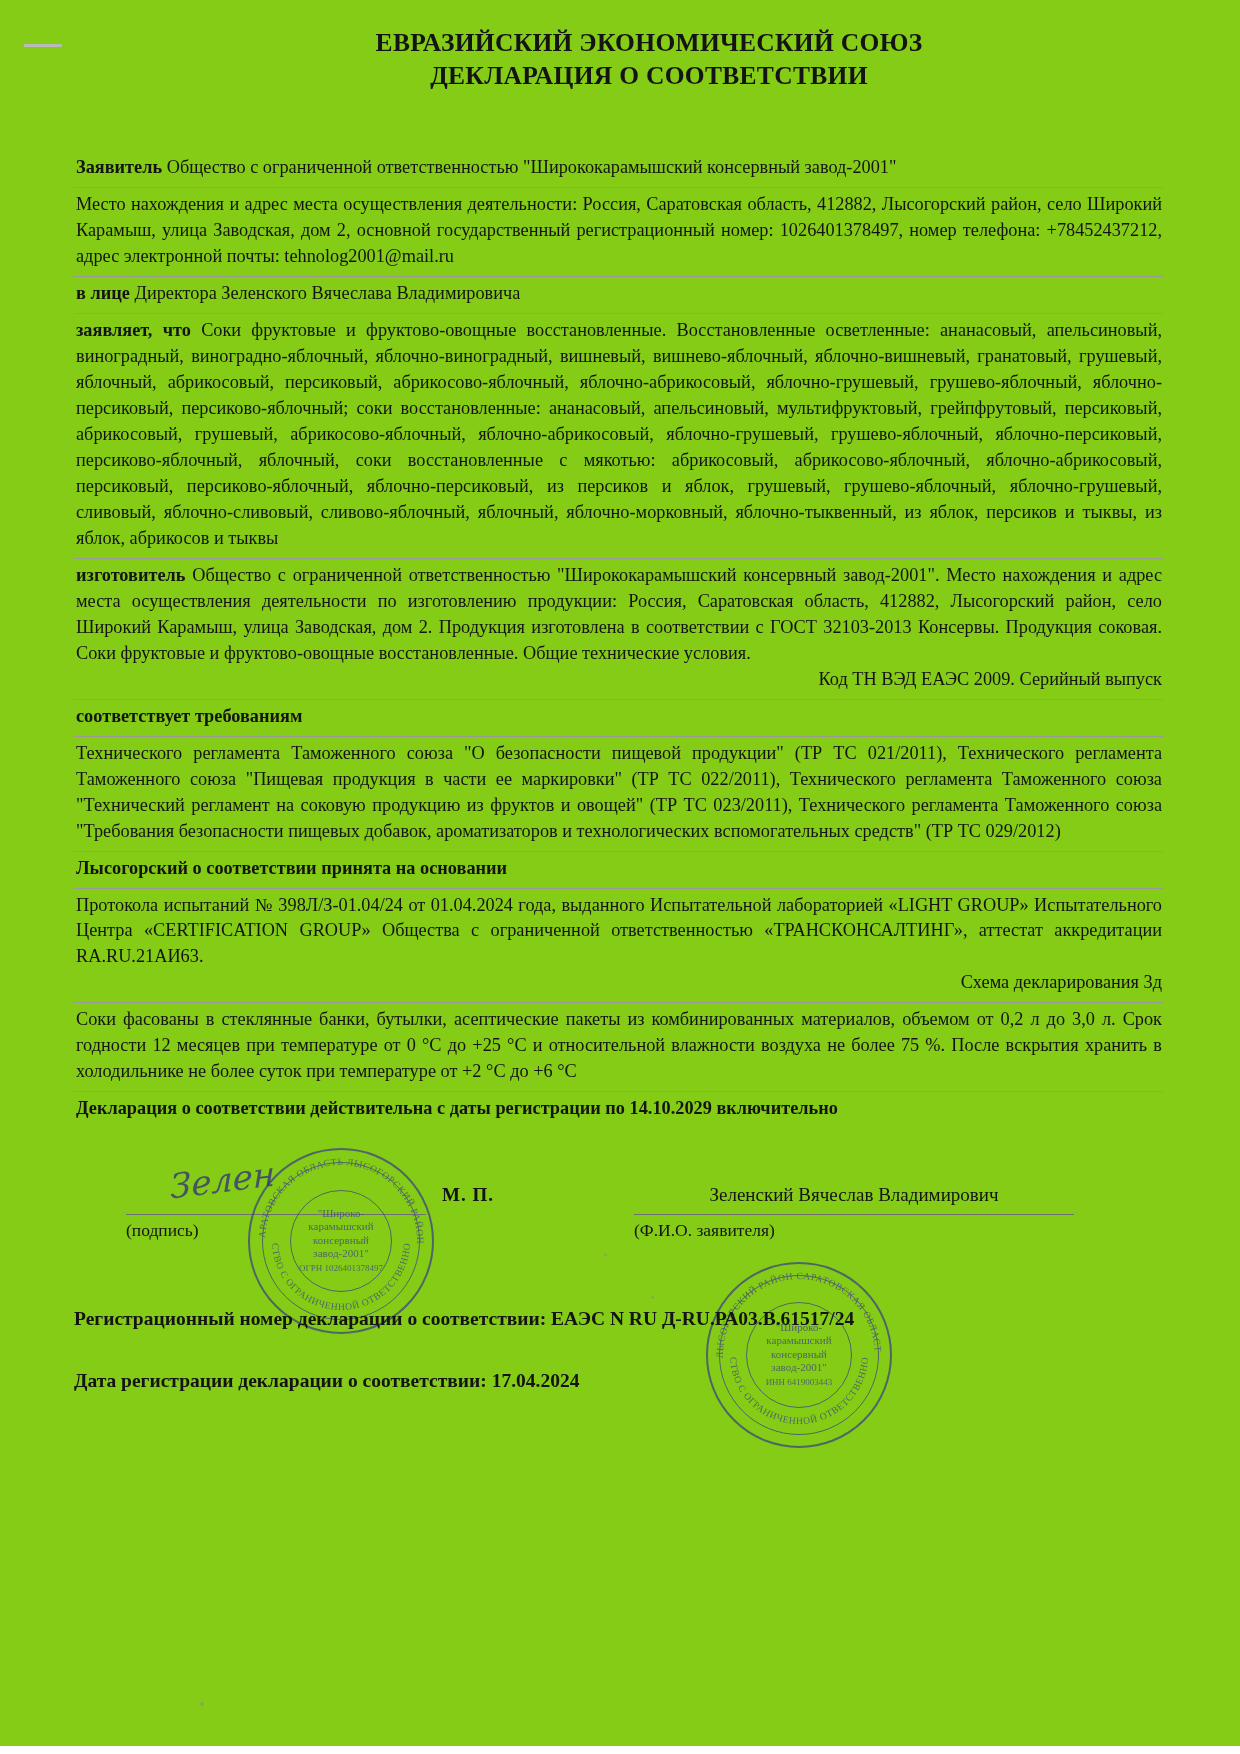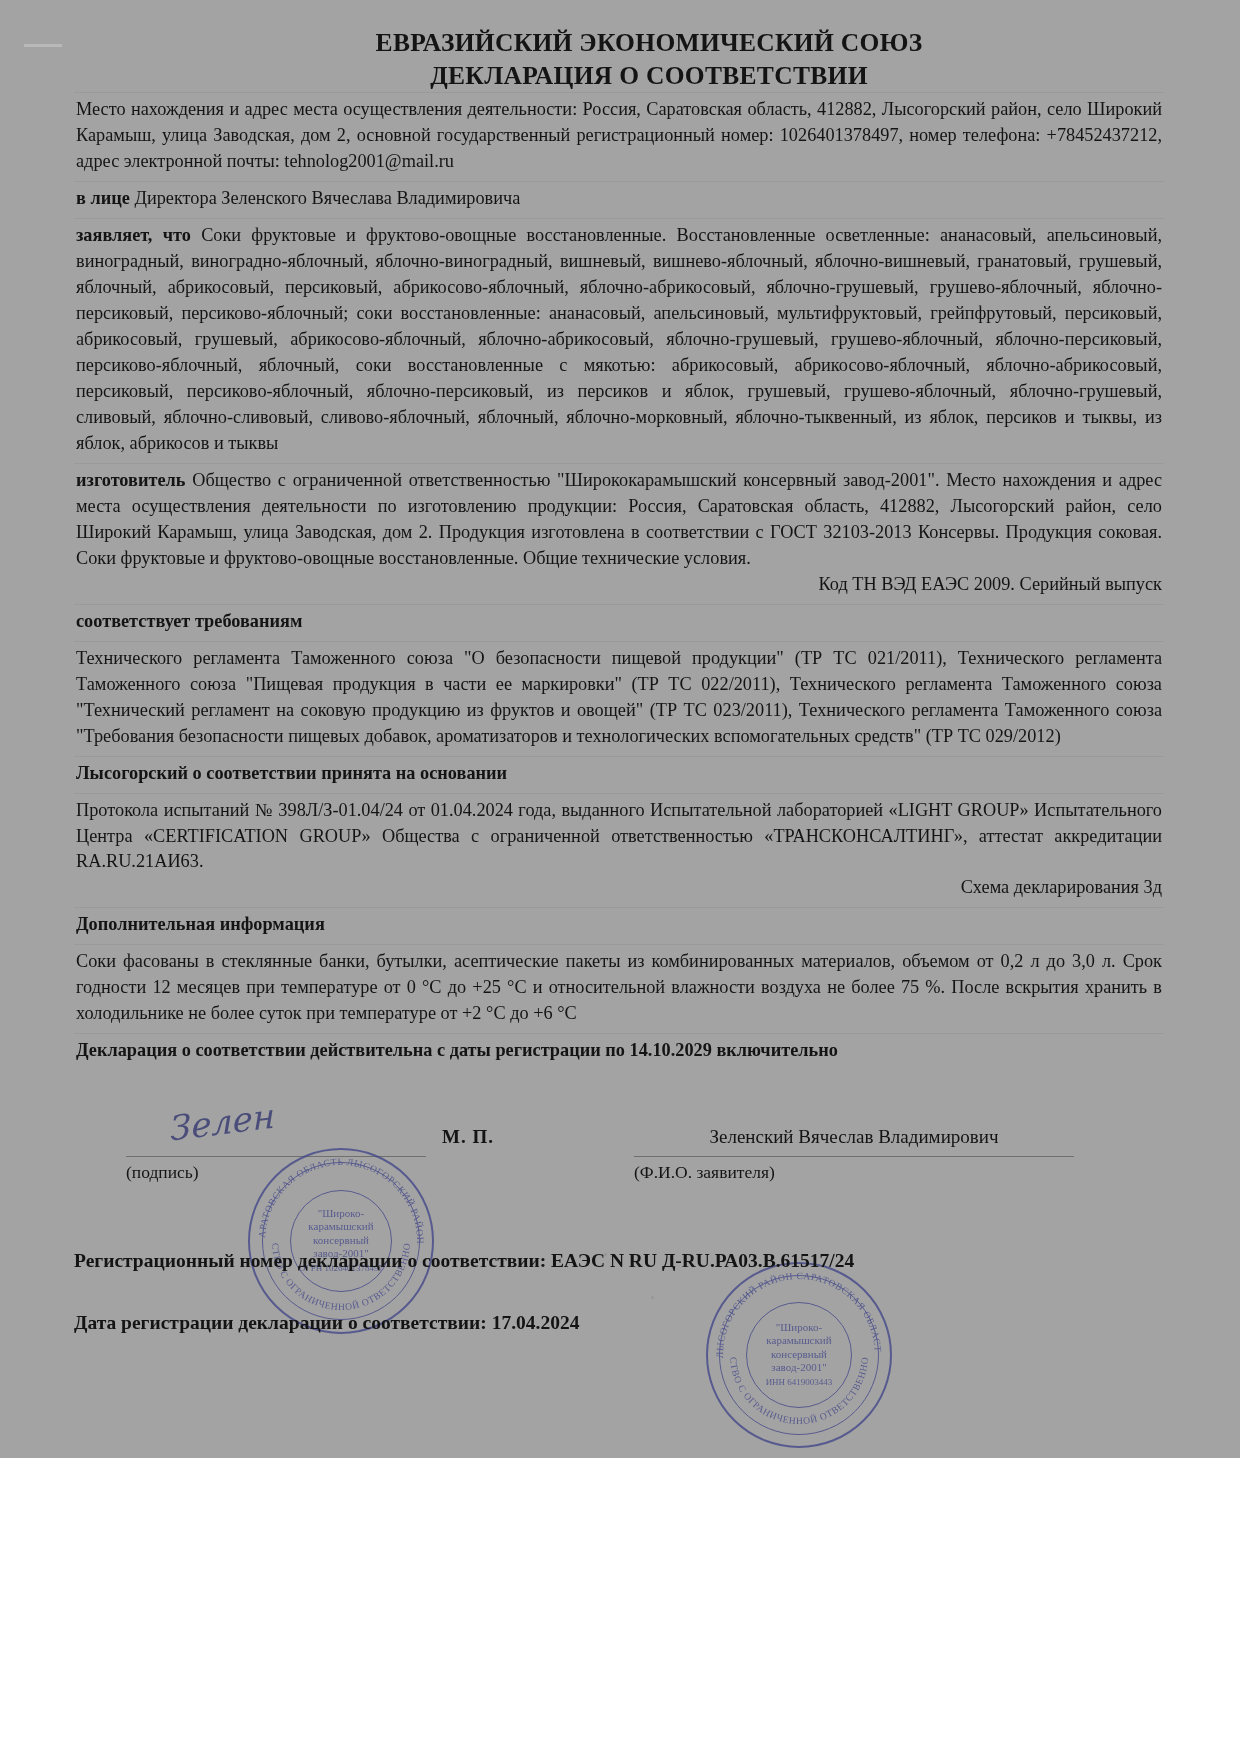--- a/index.html
+++ b/index.html
@@ -3,22 +3,22 @@
 <meta charset="utf-8">
 <style>
   html, body {
     margin: 0;
     padding: 0;
     background: #ffffff;
   }
   .page {
     position: relative;
     width: 1240px;
-    height: 1458px;
-    background: #a3a3a3;
+    height: 1746px;
+    background: #84cc16;
     font-family: "Liberation Serif", serif;
     color: #141414;
     overflow: hidden;
   }
   .sheet {
     position: absolute;
     left: 74px;
     top: 26px;
     width: 1090px;
   }
@@ -179,20 +179,24 @@
 
   <div class="scan-mark"></div>
 
   <div class="sheet">
 
     <div class="header-title">
       <span>ЕВРАЗИЙСКИЙ ЭКОНОМИЧЕСКИЙ СОЮЗ</span>
       <span class="line2">ДЕКЛАРАЦИЯ О СООТВЕТСТВИИ</span>
     </div>
 
+    <div class="block row-applicant">
+      <span class="b">Заявитель</span>
+      <span>Общество с ограниченной ответственностью "Ширококарамышский консервный завод-2001"</span>
+    </div>
 
     <div class="block rule-top">
       <span>Место нахождения и адрес места осуществления деятельности: Россия, Саратовская область, 412882, Лысогорский район, село Широкий Карамыш, улица Заводская, дом 2, основной государственный регистрационный номер: 1026401378497, номер телефона: +78452437212, адрес электронной почты: tehnolog2001@mail.ru</span>
     </div>
 
     <div class="block rule-top">
       <span class="b">в лице</span>
       <span>Директора Зеленского Вячеслава Владимировича</span>
     </div>
 
@@ -217,23 +221,20 @@
 
     <div class="block rule-top">
       <span class="b">Лысогорский о соответствии принята на основании</span>
     </div>
 
     <div class="block rule-top">
       <span>Протокола испытаний № 398Л/З-01.04/24 от 01.04.2024 года, выданного Испытательной лабораторией «LIGHT GROUP» Испытательного Центра «CERTIFICATION GROUP» Общества с ограниченной ответственностью «ТРАНСКОНСАЛТИНГ», аттестат аккредитации RA.RU.21АИ63.</span>
       <div class="nojust">Схема декларирования 3д</div>
     </div>
 
-    <div class="block rule-top">
-      <span class="b">Дополнительная информация</span>
-    </div>
 
     <div class="block rule-top">
       <span>Соки фасованы в стеклянные банки, бутылки, асептические пакеты из комбинированных материалов, объемом от 0,2 л до 3,0 л. Срок годности 12 месяцев при температуре от 0 °С до +25 °С и относительной влажности воздуха не более 75 %. После вскрытия хранить в холодильнике не более суток при температуре от +2 °С до +6 °С</span>
     </div>
 
     <div class="block rule-top">
       <span class="b">Декларация о соответствии действительна с даты регистрации по 14.10.2029 включительно</span>
     </div>
 
     <div class="sign-area">

